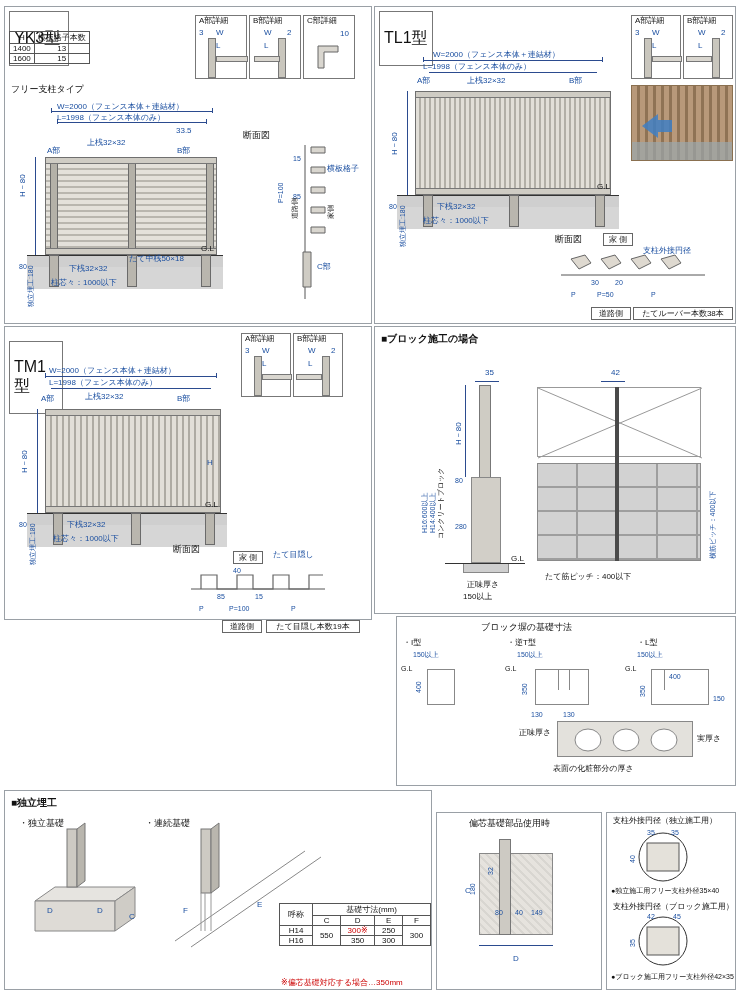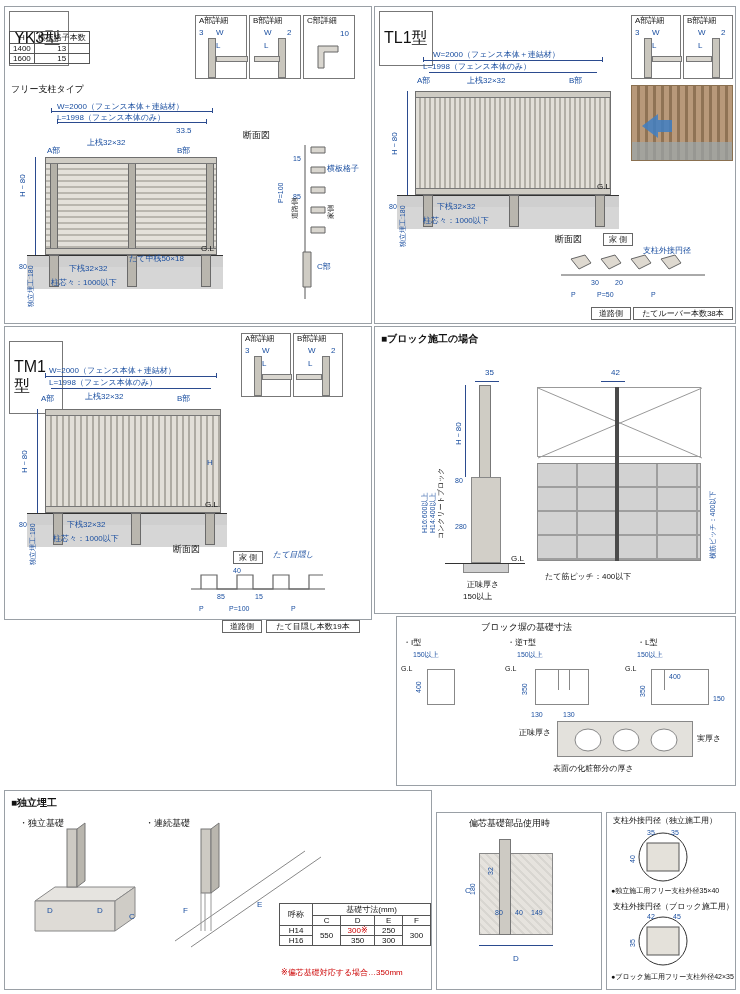--- a/index.html
+++ b/index.html
@@ -270,21 +270,21 @@
     <div class="lbl t8 blue" style="left:62px;top:194px;">下桟32×32</div>
     <div class="lbl t8 blue" style="left:48px;top:208px;">柱芯々：1000以下</div>
     <div class="lbl t8 blue" style="left:16px;top:146px;transform:rotate(-90deg);transform-origin:left top;">H－80</div>
     <div class="lbl t8 blue" style="left:202px;top:132px;">H</div>
     <div class="lbl t7 blue" style="left:14px;top:194px;">80</div>
     <div class="lbl t7 blue" style="left:24px;top:238px;transform:rotate(-90deg);transform-origin:left top;">独立埋工:180</div>
     <div class="dim dimv" style="left:32px;top:82px;height:104px;"></div>
 
     <div class="lbl t9" style="left:168px;top:218px;">断面図</div>
     <div class="boxlabel" style="left:228px;top:224px;width:30px;height:13px;text-align:center;">家 側</div>
-    <div class="lbl t8 blue" style="left:268px;top:224px;font-style:italic;">たて目隠し</div>
+    <div class="lbl t8 blue" style="left:268px;top:224px;">たて目隠し</div>
     <svg width="368" height="294">
       <path d="M186 262 L320 262" stroke="#555" stroke-width="1" fill="none"></path>
       <path d="M196 262 L196 248 L212 248 L212 262 L232 262 L232 248 L248 248 L248 262 L268 262 L268 248 L284 248 L284 262 L304 262 L304 248 L318 248" fill="none" stroke="#666" stroke-width="1.2"></path>
     </svg>
     <div class="lbl t7 blue" style="left:228px;top:240px;">40</div>
     <div class="lbl t7 blue" style="left:212px;top:266px;">85</div>
     <div class="lbl t7 blue" style="left:250px;top:266px;">15</div>
     <div class="lbl t7 blue" style="left:194px;top:278px;">P</div>
     <div class="lbl t7 blue" style="left:224px;top:278px;">P=100</div>
     <div class="lbl t7 blue" style="left:286px;top:278px;">P</div>
@@ -420,21 +420,21 @@
           <td rowspan="2">300</td>
         </tr>
         <tr>
           <td>H16</td>
           <td>350</td>
           <td>300</td>
         </tr>
       </tbody>
         </table>
     </div>
-    <div class="lbl t8" style="left:276px;top:178px;color:#c00;">※偏芯基礎対応する場合…350mm</div>
+    <div class="lbl t8" style="left:276px;top:188px;color:#c00;">※偏芯基礎対応する場合…350mm</div>
   </div>
 
   <div class="panel" style="left:436px;top:812px;width:166px;height:178px;">
     <div class="lbl t9" style="left:32px;top:6px;">偏芯基礎部品使用時</div>
     <div class="bx" style="left:42px;top:40px;width:74px;height:82px;background:#e6e3de;border:1px solid #888;">
       <div style="position:absolute;left:0;top:0;width:100%;height:100%;background:repeating-linear-gradient(45deg,rgba(0,0,0,0.06) 0px,rgba(0,0,0,0.06) 2px,rgba(0,0,0,0) 2px,rgba(0,0,0,0) 6px);"></div>
     </div>
     <div class="bx" style="left:62px;top:26px;width:12px;height:96px;background:#cdcac3;border:1px solid #777;"></div>
     <div class="lbl t7 blue" style="left:32px;top:82px;transform:rotate(-90deg);transform-origin:left top;">180</div>
     <div class="lbl t7 blue" style="left:50px;top:62px;transform:rotate(-90deg);transform-origin:left top;">32</div>

